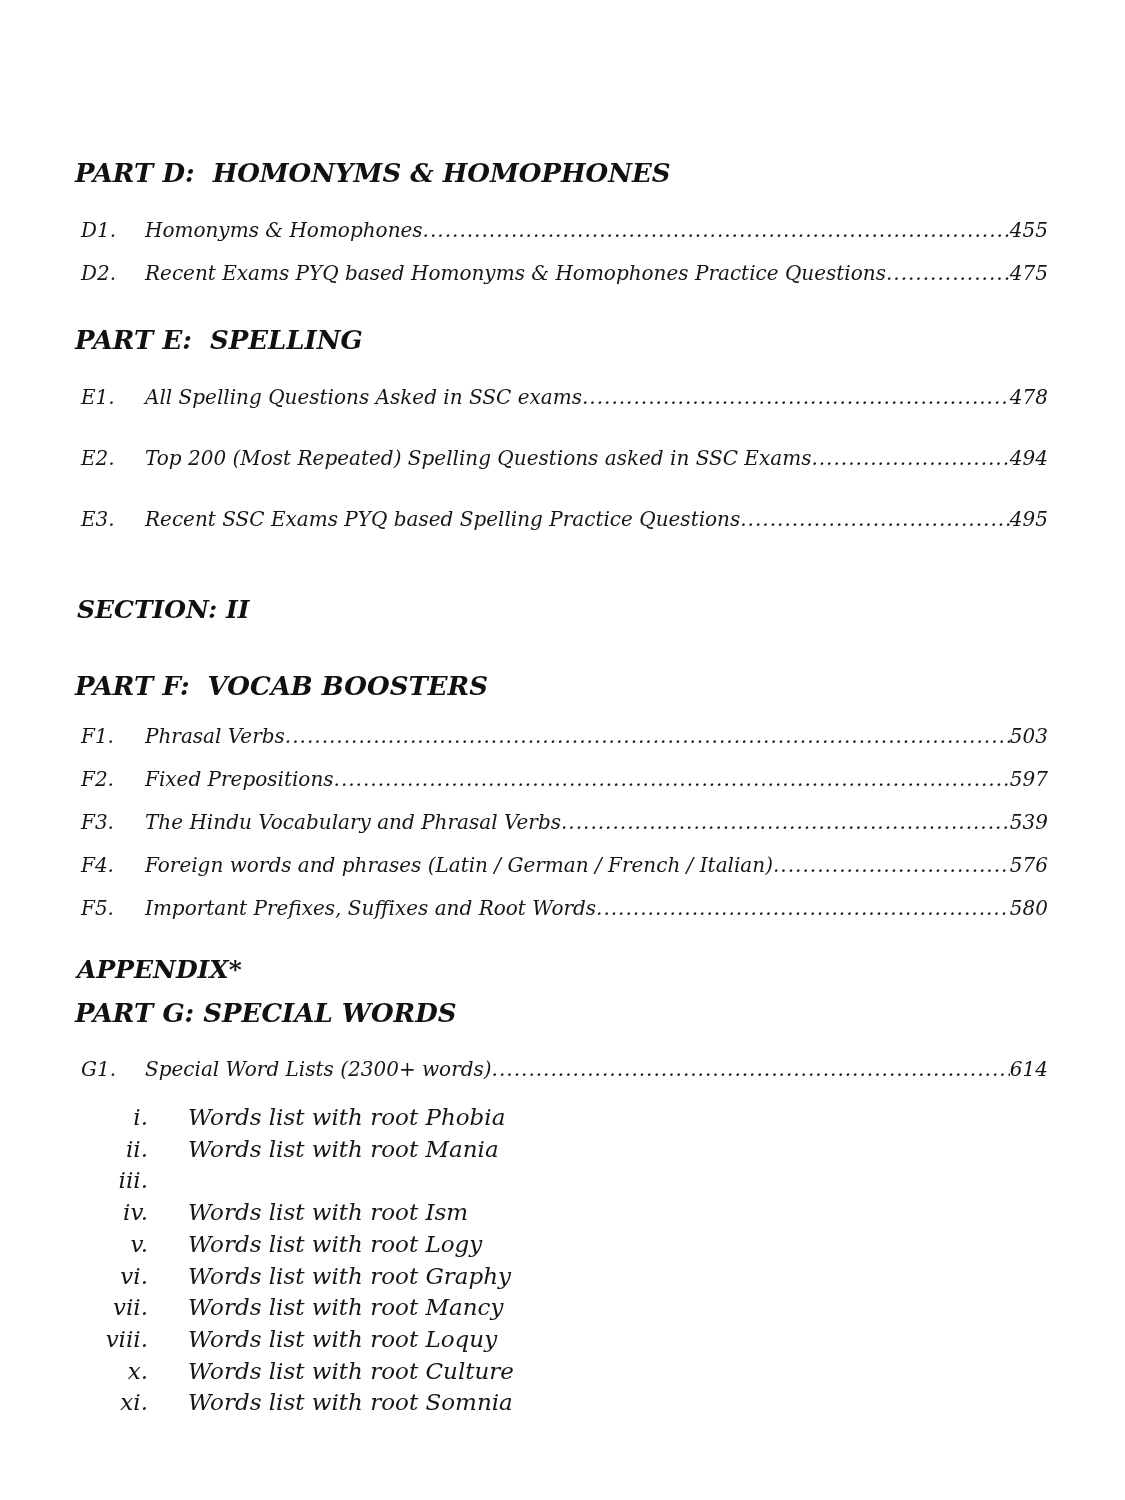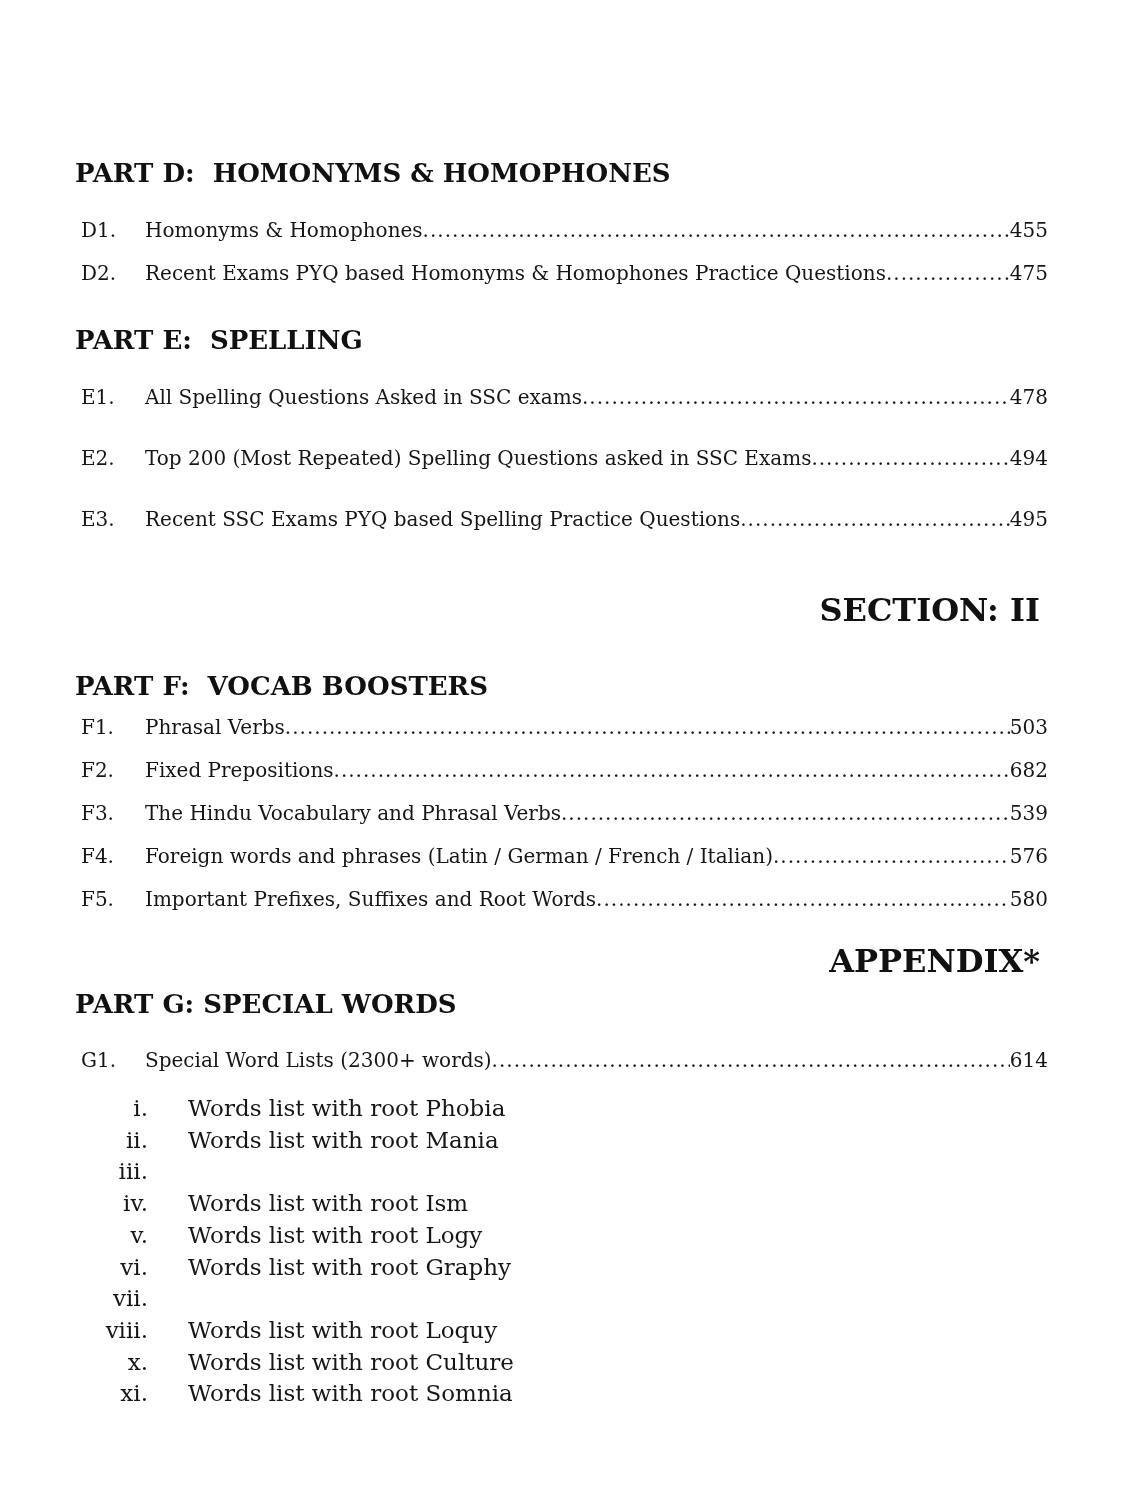--- a/index.html
+++ b/index.html
@@ -10,39 +10,40 @@
   .page {
     position: relative;
     width: 1125px;
     height: 1500px;
     box-sizing: border-box;
     background: #ffffff;
     color: #161616;
     font-family: "DejaVu Serif", "Liberation Serif", serif;
     padding: 158px 77px 0 75px;
     overflow: hidden;
+    font-style: italic;
   }
 
   
   .h-part {
     margin: 0;
     font-size: 26px;
     font-weight: bold;
     line-height: 30px;
     white-space: pre;           
     color: #111111;
   }
 
   
   .h-center {
-    margin: 8px;
-    font-size: 32px;
+    margin: 2px;
+    font-size: 25px;
     font-weight: bold;
     line-height: 36px;
-    text-align: right;
+    text-align: left;
     white-space: pre;
     color: #111111;
   }
 
   
   .toc-row {
     display: flex;
     align-items: baseline;
     font-size: 20px;
     line-height: 24px;
@@ -84,21 +85,21 @@
   .roman-numeral { text-align: right; }
 
   
   .mt-d1   { margin-top: 30px; }
   .mt-row  { margin-top: 19px; }
   .mt-row2 { margin-top: 37px; }
   .mt-parte{ margin-top: 40px; }
   .mt-e1   { margin-top: 30px; }
   .mt-sec2 { margin-top: 61px; }
   .mt-partf{ margin-top: 43px; }
-  .mt-f1   { margin-top: 14px; }
+  .mt-f1   { margin-top: 23px; }
   .mt-appx { margin-top: 32px; }
   .mt-partg{ margin-top: 10px; }
   .mt-g1   { margin-top: 29px; }
 </style>
 </head>
 <body>
 
 <div class="page">
 
   <h2 class="h-part">PART D:  HOMONYMS &amp; HOMOPHONES</h2>
@@ -144,21 +145,21 @@
   <div class="toc-row mt-f1">
     <span class="toc-label">F1.</span>
     <span class="toc-title">Phrasal Verbs</span>
     <span class="toc-dots"></span>
     <span class="toc-page">503</span>
   </div>
   <div class="toc-row mt-row">
     <span class="toc-label">F2.</span>
     <span class="toc-title">Fixed Prepositions</span>
     <span class="toc-dots"></span>
-    <span class="toc-page">682</span>
+    <span class="toc-page">597</span>
   </div>
   <div class="toc-row mt-row">
     <span class="toc-label">F3.</span>
     <span class="toc-title">The Hindu Vocabulary and Phrasal Verbs</span>
     <span class="toc-dots"></span>
     <span class="toc-page">539</span>
   </div>
   <div class="toc-row mt-row">
     <span class="toc-label">F4.</span>
     <span class="toc-title">Foreign words and phrases (Latin / German / French / Italian)</span>
@@ -202,20 +203,21 @@
     <div class="roman-row">
       <span class="roman-numeral">v.</span>
       <span class="roman-title">Words list with root Logy</span>
     </div>
     <div class="roman-row">
       <span class="roman-numeral">vi.</span>
       <span class="roman-title">Words list with root Graphy</span>
     </div>
     <div class="roman-row">
       <span class="roman-numeral">vii.</span>
+      <span class="roman-title">Words list with root Mancy</span>
     </div>
     <div class="roman-row">
       <span class="roman-numeral">viii.</span>
       <span class="roman-title">Words list with root Loquy</span>
     </div>
     <div class="roman-row">
       <span class="roman-numeral">x.</span>
       <span class="roman-title">Words list with root Culture</span>
     </div>
     <div class="roman-row">

